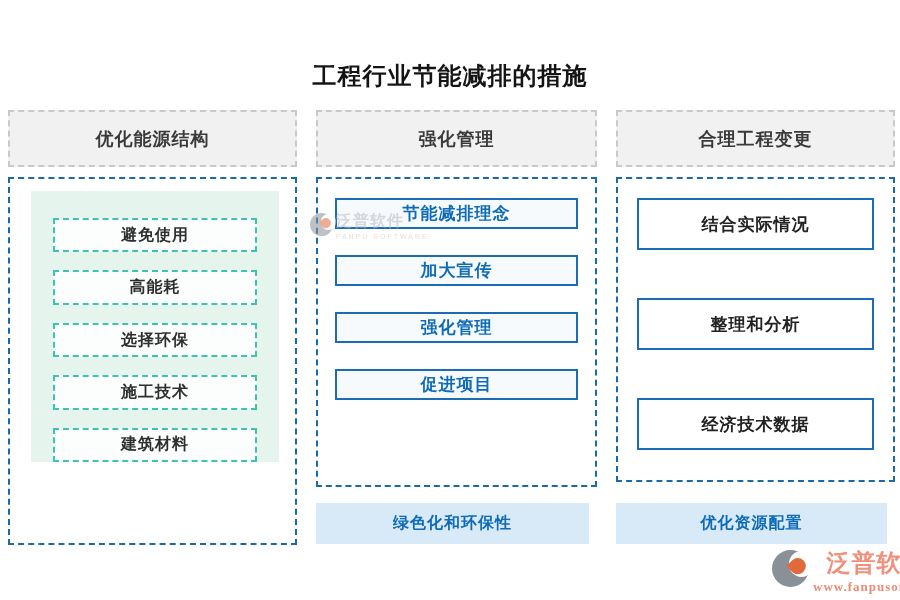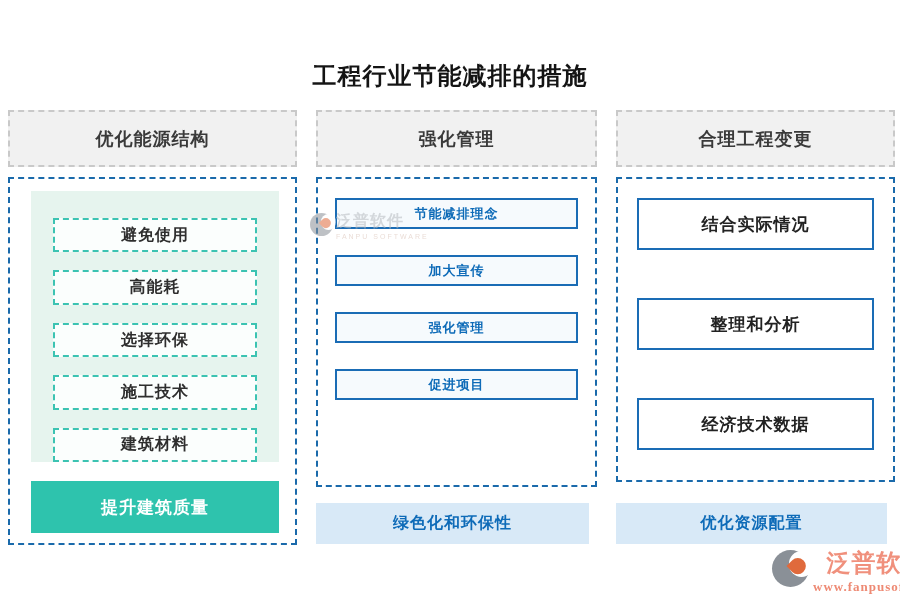--- a/index.html
+++ b/index.html
@@ -65,21 +65,21 @@
     letter-spacing: 1px;
   }
 
   
   .col-2 .col-body { display: flex; flex-direction: column; align-items: center; padding-top: 19px; gap: 26px; }
   .blue-item {
     width: 243px; height: 31px;
     background: #f6fafd;
     border: 2px solid #1a6cb5;
     display: flex; align-items: center; justify-content: center;
-    font-size: 13px; font-weight: bold; color: #0e6bb8;
+    font-size: 17px; font-weight: bold; color: #0e6bb8;
     letter-spacing: 1px;
   }
 
   
   .col-3 .col-body { display: flex; flex-direction: column; align-items: center; padding-top: 19px; gap: 48px; }
   .white-item {
     width: 237px; height: 52px;
     background: #ffffff;
     border: 2px solid #1a6cb5;
     display: flex; align-items: center; justify-content: center;
@@ -137,21 +137,20 @@
 <div class="column col-1">
   <div class="col-header">优化能源结构</div>
   <div class="col-body">
     <div class="mint-panel">
       <div class="mint-item">避免使用</div>
       <div class="mint-item">高能耗</div>
       <div class="mint-item">选择环保</div>
       <div class="mint-item">施工技术</div>
       <div class="mint-item">建筑材料</div>
     </div>
-    <div class="teal-btn">提升建筑质量</div>
   </div>
 </div>
 
 <div class="column col-2">
   <div class="col-header">强化管理</div>
   <div class="col-body">
     <div class="blue-item">节能减排理念</div>
     <div class="blue-item">加大宣传</div>
     <div class="blue-item">强化管理</div>
     <div class="blue-item">促进项目</div>

